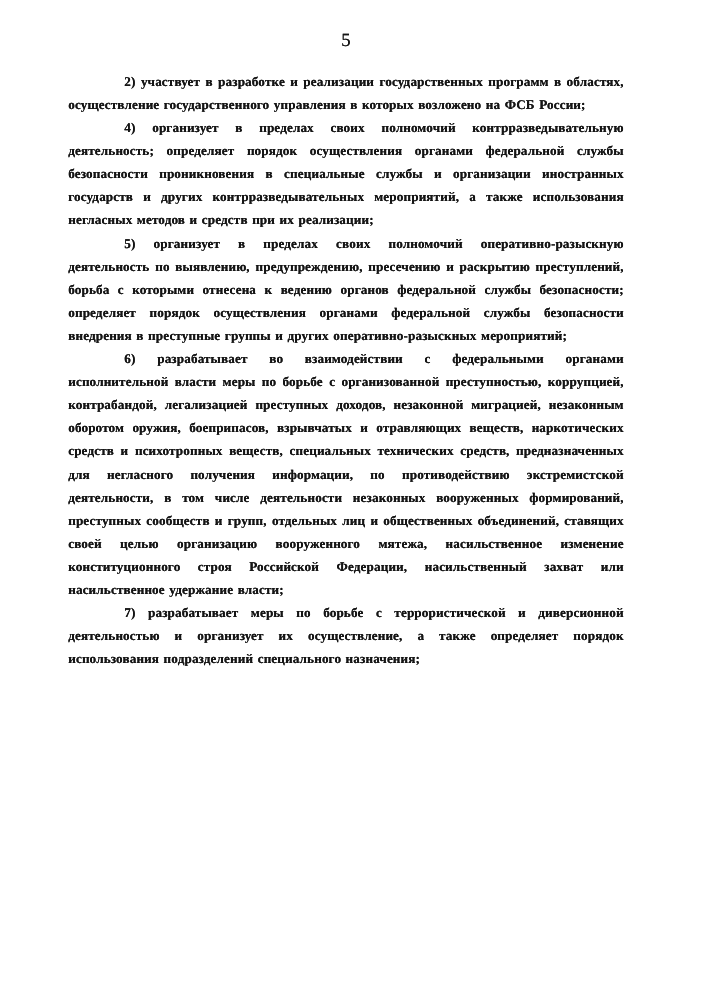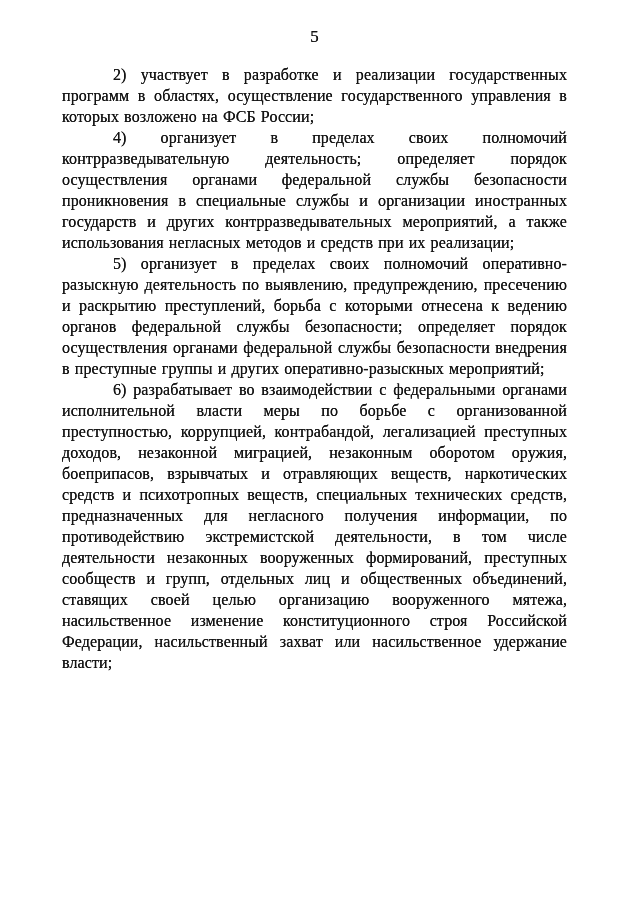--- a/index.html
+++ b/index.html
@@ -28,34 +28,36 @@
   }
   .content {
     position: absolute;
     top: 64px;
     left: 62px;
     width: 505px;
   }
   .content p {
     margin: 0;
     padding: 0;
-    font-size: 16px;
+    font-size: 12px;
     line-height: 21px;
     text-align: justify;
     text-indent: 51px;
     letter-spacing: 0.1px;
     text-shadow: 0 0 0.45px currentColor;
     word-spacing: 1px;
+    font-weight: bold;
   }
 </style>
 </head>
 <body>
 
 <div class="page">
   <div class="page-number">5</div>
 
   <div class="content">
     <p>2) участвует в разработке и реализации государственных программ в областях, осуществление государственного управления в которых возложено на ФСБ России;</p>
     <p>4) организует в пределах своих полномочий контрразведывательную деятельность; определяет порядок осуществления органами федеральной службы безопасности проникновения в специальные службы и организации иностранных государств и других контрразведывательных мероприятий, а также использования негласных методов и средств при их реализации;</p>
     <p>5) организует в пределах своих полномочий оперативно-разыскную деятельность по выявлению, предупреждению, пресечению и раскрытию преступлений, борьба с которыми отнесена к ведению органов федеральной службы безопасности; определяет порядок осуществления органами федеральной службы безопасности внедрения в преступные группы и других оперативно-разыскных мероприятий;</p>
     <p>6) разрабатывает во взаимодействии с федеральными органами исполнительной власти меры по борьбе с организованной преступностью, коррупцией, контрабандой, легализацией преступных доходов, незаконной миграцией, незаконным оборотом оружия, боеприпасов, взрывчатых и отравляющих веществ, наркотических средств и психотропных веществ, специальных технических средств, предназначенных для негласного получения информации, по противодействию экстремистской деятельности, в том числе деятельности незаконных вооруженных формирований, преступных сообществ и групп, отдельных лиц и общественных объединений, ставящих своей целью организацию вооруженного мятежа, насильственное изменение конституционного строя Российской Федерации, насильственный захват или насильственное удержание власти;</p>
+    <p>7) разрабатывает меры по борьбе с террористической и диверсионной деятельностью и организует их осуществление, а также определяет порядок использования подразделений специального назначения;</p>
   </div>
 </div>
 
 </body></html>

